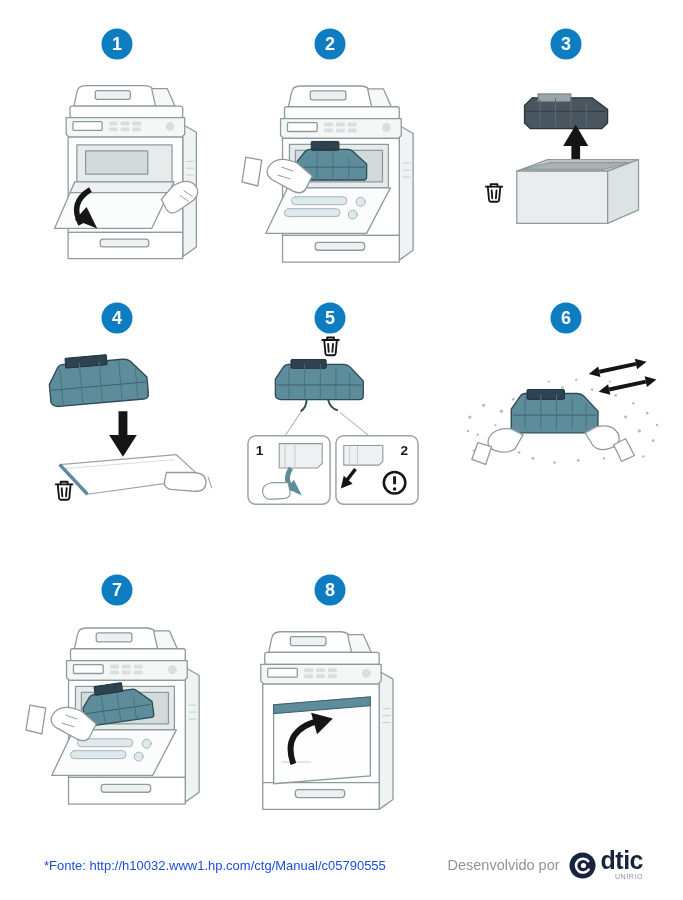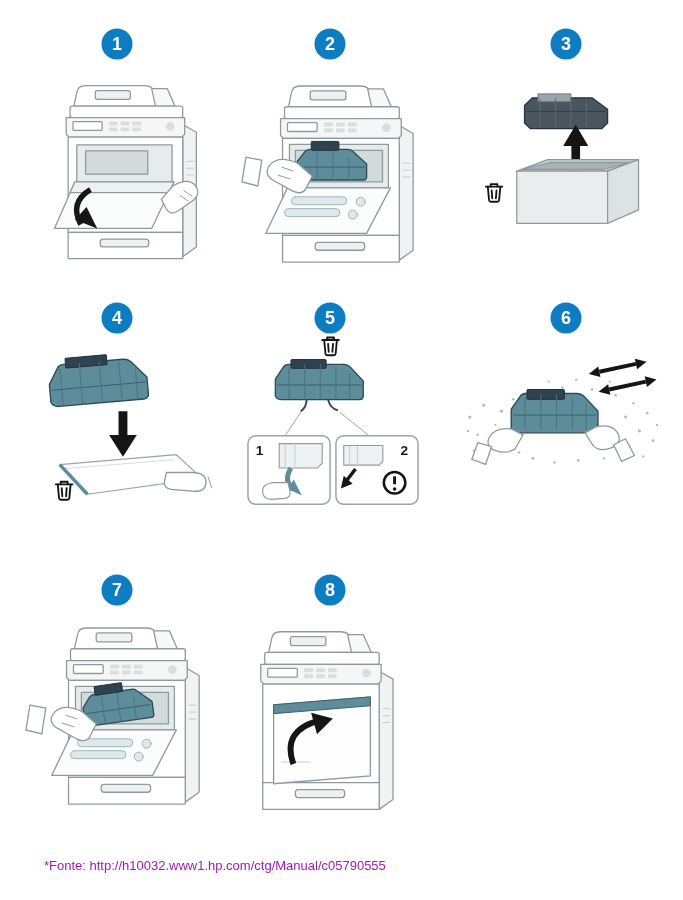--- a/index.html
+++ b/index.html
@@ -7,21 +7,21 @@
   body { font-family:"Liberation Sans", sans-serif; position:relative; overflow:hidden; }
   .canvas { position:absolute; left:0; top:0; width:683px; height:900px; background:#fff; }
   .badge {
     position:absolute; width:31px; height:31px; border-radius:50%;
     background:#0d7cc1; color:#fff; display:flex; align-items:center; justify-content:center;
     font-size:18px; font-weight:bold; transform:translate(-50%,-50%);
   }
   .art { position:absolute; }
   .art svg { display:block; width:100%; height:100%; }
   svg text { font-family:"Liberation Sans", sans-serif; }
-  .footer-source { position:absolute; left:44px; top:858px; font-size:13px; color:#a21caf; }
+  .footer-source { position:absolute; left:44px; top:858px; font-size:13px; color:#1d4ed8; }
   .footer-right { position:absolute; right:40px; top:848px; height:34px; display:flex; align-items:center; gap:9px; }
   .devby { color:#8d929c; font-size:14.5px; }
   .brand-wrap { display:flex; align-items:center; gap:5px; }
   .brand-col { display:flex; flex-direction:column; align-items:flex-end; }
   .brand-text { color:#17233f; font-size:25px; font-weight:bold; line-height:0.85; letter-spacing:-0.5px; }
   .brand-sub { color:#8d929c; font-size:7px; letter-spacing:0.6px; margin-top:2px; }
 </style>
 </head>
 <body>
 
@@ -360,14 +360,28 @@
         <path d="M52 150 h30" stroke="#c6cdcf" stroke-width="1" fill="none"></path>
       </g>
       <g>
         <path d="M64 152 q-12 -34 26 -44" fill="none" stroke="#151515" stroke-width="6"></path>
         <polygon points="82,100 104,106 88,122" fill="#151515"></polygon>
       </g>
     </svg>
   </div>
 
   <div class="footer-source">*Fonte: http://h10032.www1.hp.com/ctg/Manual/c05790555</div>
+  <div class="footer-right">
+    <span class="devby">Desenvolvido por</span>
+    <span class="brand-wrap">
+      <svg width="27" height="27" viewBox="0 0 28 28">
+        <circle cx="14" cy="14" r="13.5" fill="#17233f"></circle>
+        <path d="M20 9.5 a7.2 7.2 0 1 0 0.4 8.8" fill="none" stroke="#fff" stroke-width="2.6" stroke-linecap="round"></path>
+        <circle cx="15" cy="14" r="2.7" fill="#fff"></circle>
+      </svg>
+      <span class="brand-col">
+        <span class="brand-text">dtic</span>
+        <span class="brand-sub">UNIRIO</span>
+      </span>
+    </span>
+  </div>
 
 </div>
 
 </body></html>

